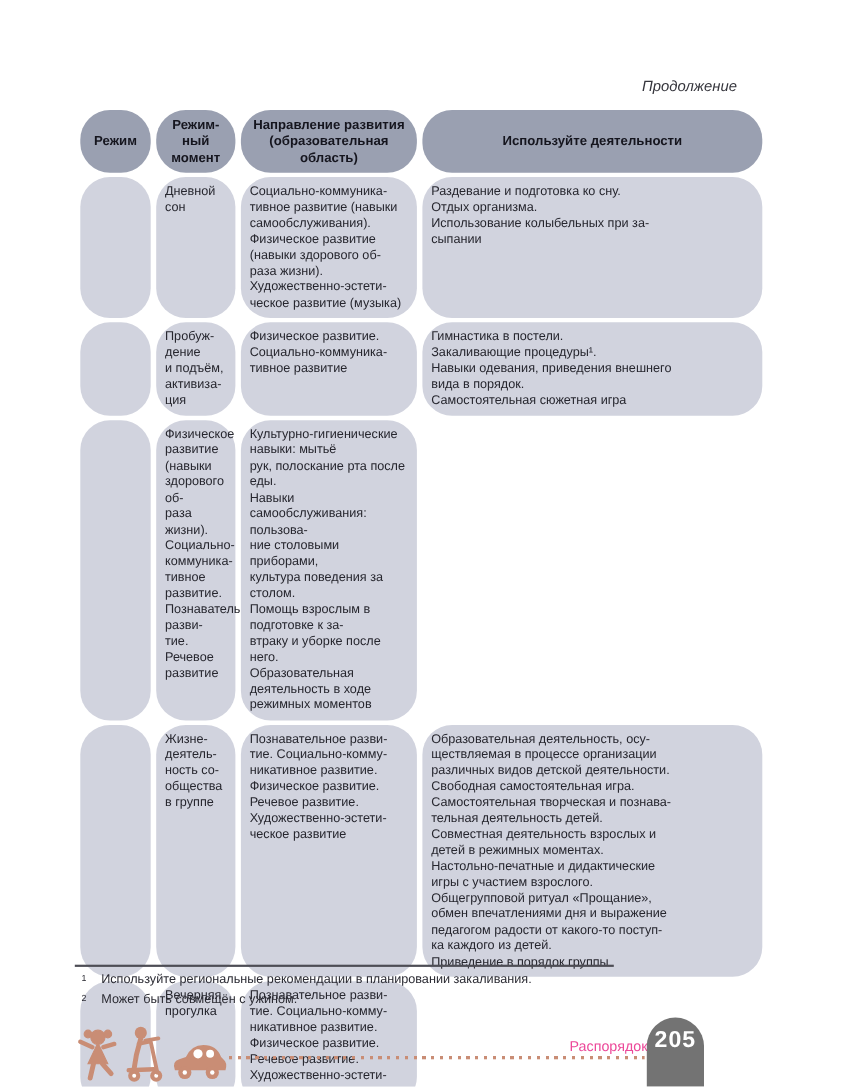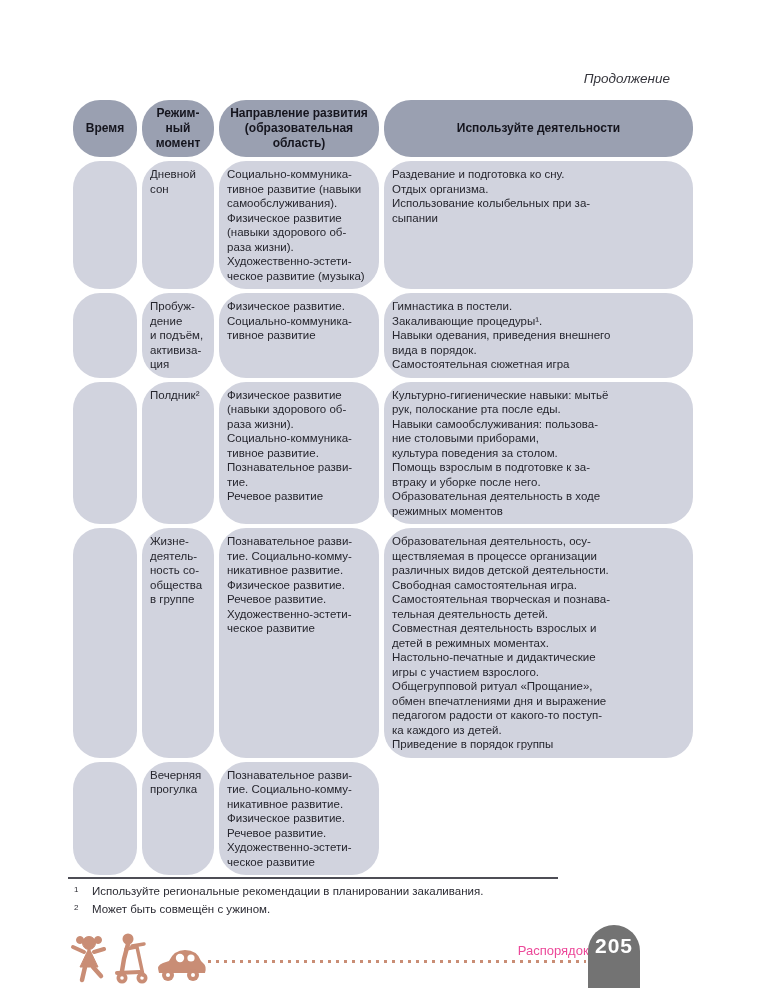--- a/index.html
+++ b/index.html
@@ -57,21 +57,21 @@
 </style>
 </head>
 <body>
 
 <div class="page">
 
   <div class="continuation">Продолжение</div>
 
   <div class="rtable">
     <div class="trow thead">
-      <div class="cell">Время</div>
+      <div class="cell">Режим</div>
       <div class="cell">Режим-
 ный
 момент</div>
       <div class="cell">Направление развития
 (образовательная
 область)</div>
       <div class="cell">Используйте деятельности</div>
     </div>
 
     <div class="trow">
@@ -104,21 +104,20 @@
 тивное развитие</div>
       <div class="cell">Гимнастика в постели.
 Закаливающие процедуры¹.
 Навыки одевания, приведения внешнего
 вида в порядок.
 Самостоятельная сюжетная игра</div>
     </div>
 
     <div class="trow">
       <div class="cell"></div>
-      <div class="cell">Полдник²</div>
       <div class="cell">Физическое развитие
 (навыки здорового об-
 раза жизни).
 Социально-коммуника-
 тивное развитие.
 Познавательное разви-
 тие.
 Речевое развитие</div>
       <div class="cell">Культурно-гигиенические навыки: мытьё
 рук, полоскание рта после еды.

